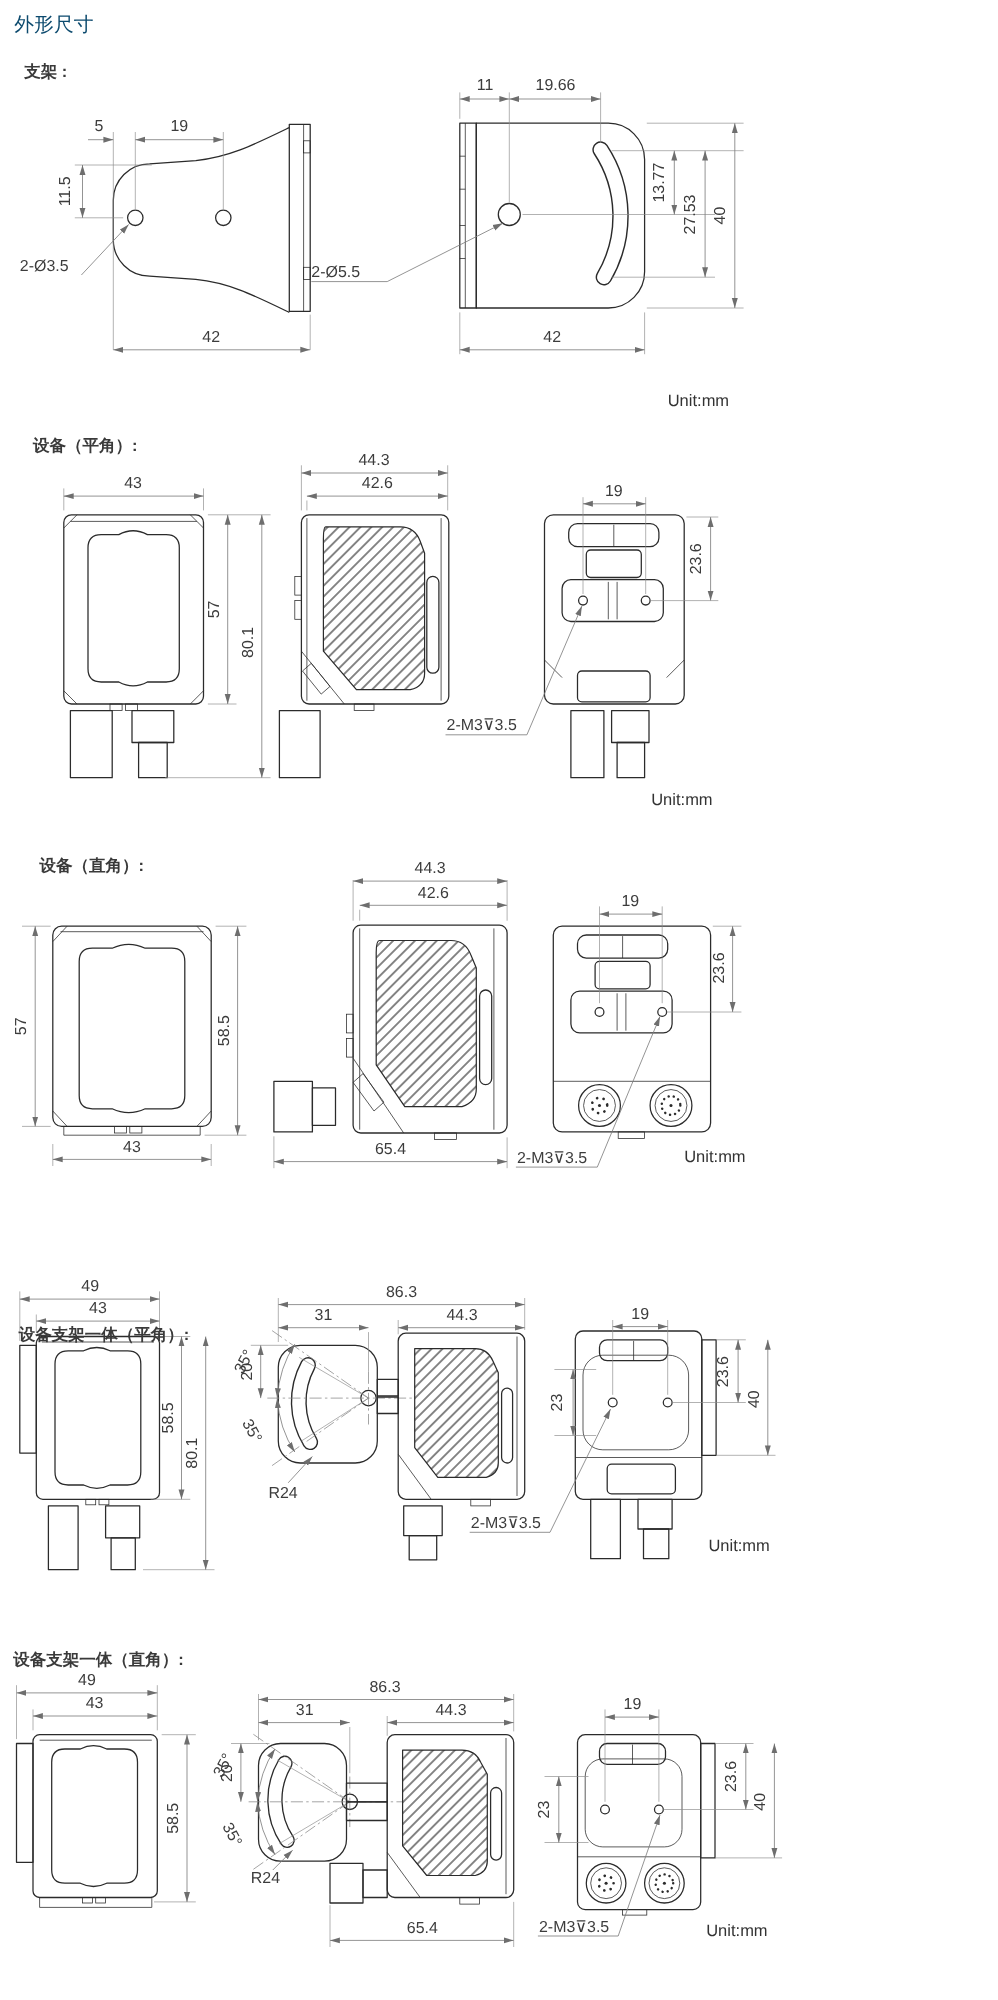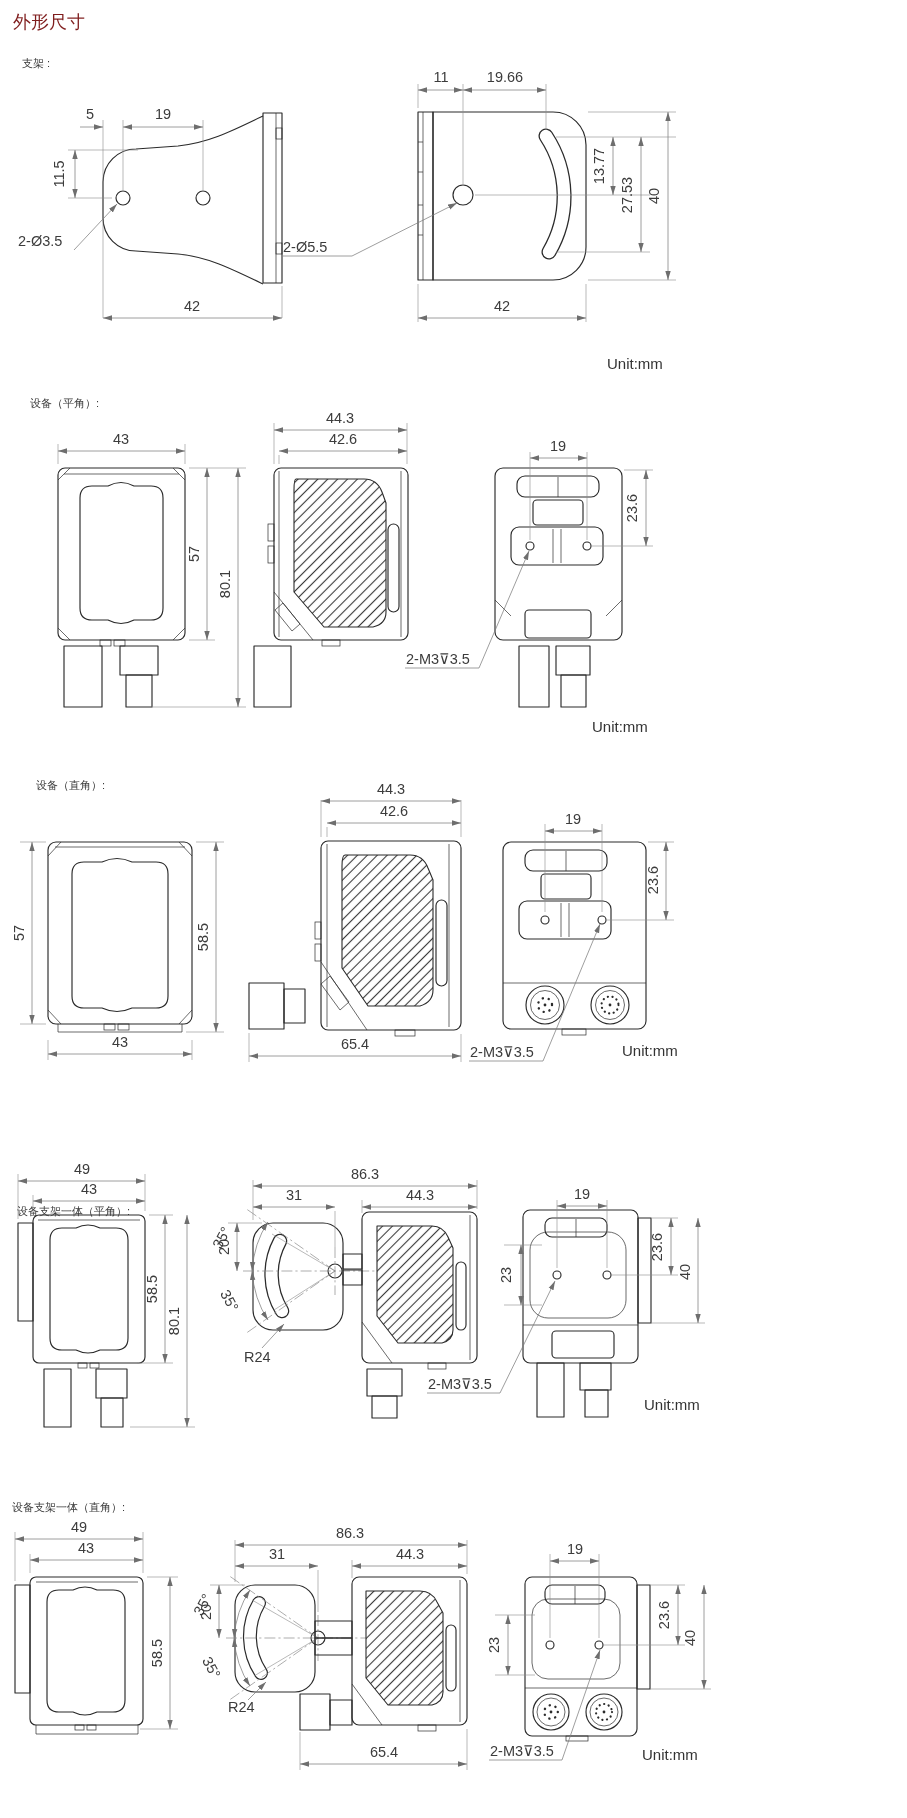--- a/index.html
+++ b/index.html
@@ -1,19 +1,19 @@
 <!DOCTYPE html>
 <html><head>
 <meta charset="utf-8">
 <style>
   html,body{margin:0;padding:0;background:#fff;}
   .page{position:relative;width:907px;height:1818px;background:#fff;overflow:hidden;
         font-family:"Liberation Sans",sans-serif;}
-  .page-title{position:absolute;left:13px;top:10px;font-size:18px;color:#7f1d1d;}
-  .sec-label{position:absolute;font-size:11px;color:#3a3a3a;}
+  .page-title{position:absolute;left:13px;top:10px;font-size:18px;color:#0c4a6e;}
+  .sec-label{position:absolute;font-size:15px;color:#3a3a3a;font-weight:bold;}
   .art{position:absolute;left:0;top:0;}
   
   .o1{fill:none;stroke:#2b2b2b;stroke-width:1.15;stroke-linejoin:round;}
   .o2{fill:none;stroke:#2b2b2b;stroke-width:0.7;}
   .hp{fill:url(#hatch);stroke:#2b2b2b;stroke-width:1.1;stroke-linejoin:round;}
   .dl{stroke:#7d7d7d;stroke-width:0.75;fill:none;}
   .da{marker-start:url(#ar);marker-end:url(#ar);}
   .de{marker-end:url(#ar);}
   .cl{stroke:#8a8a8a;stroke-width:0.7;fill:none;stroke-dasharray:11 3 2.2 3;}
   .thin{stroke:#8a8a8a;stroke-width:0.6;fill:none;}

